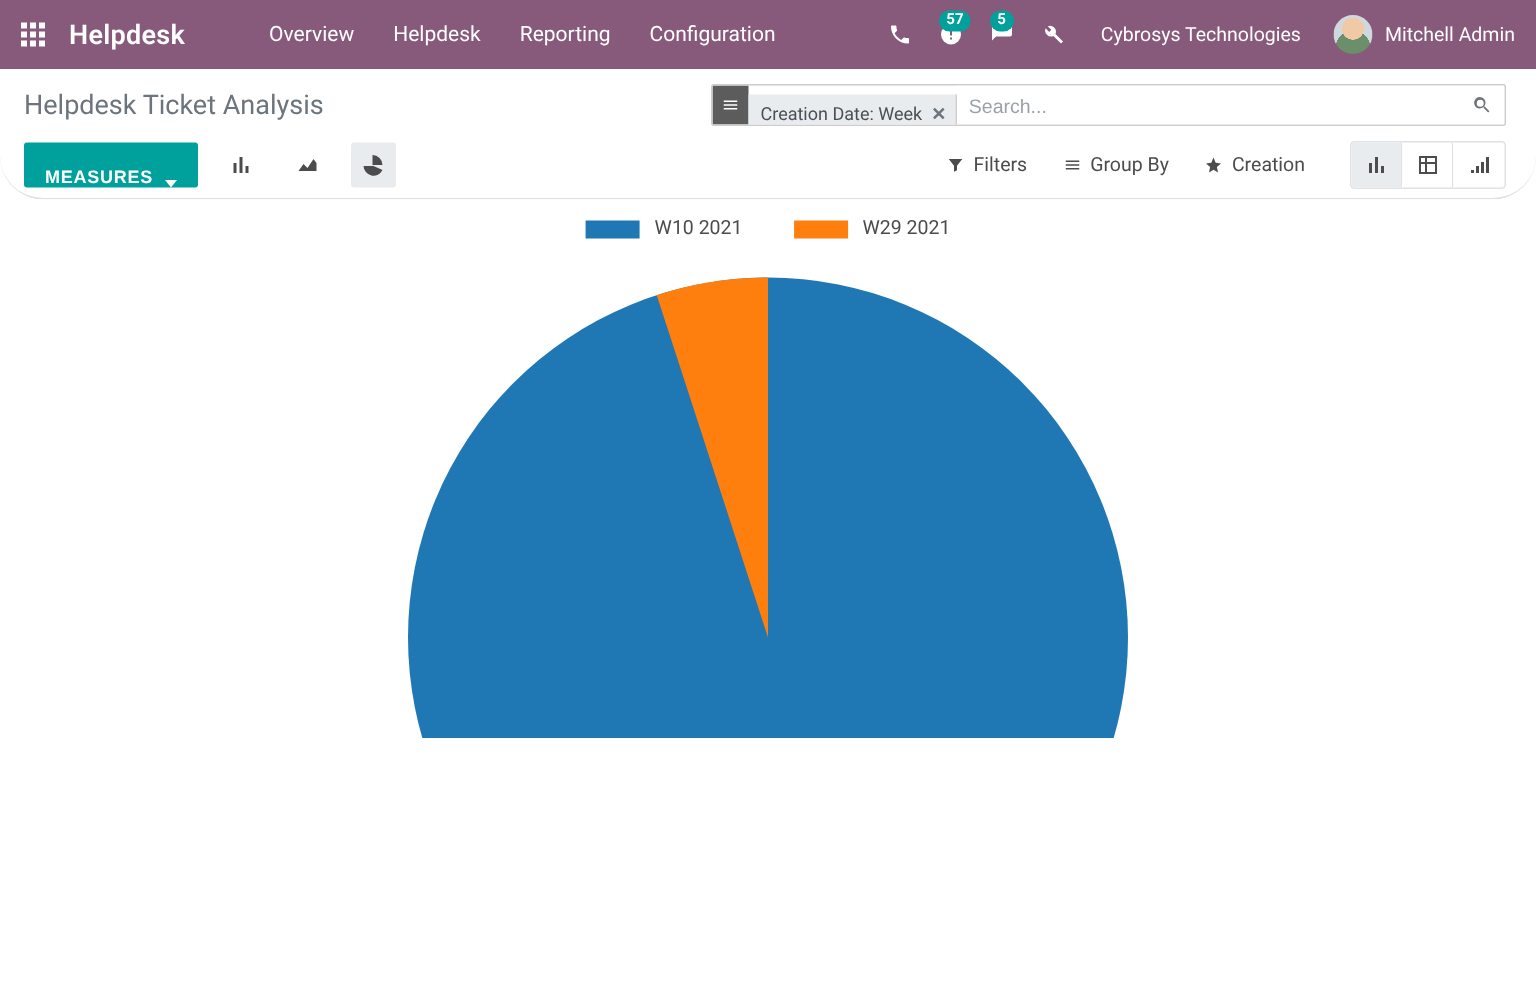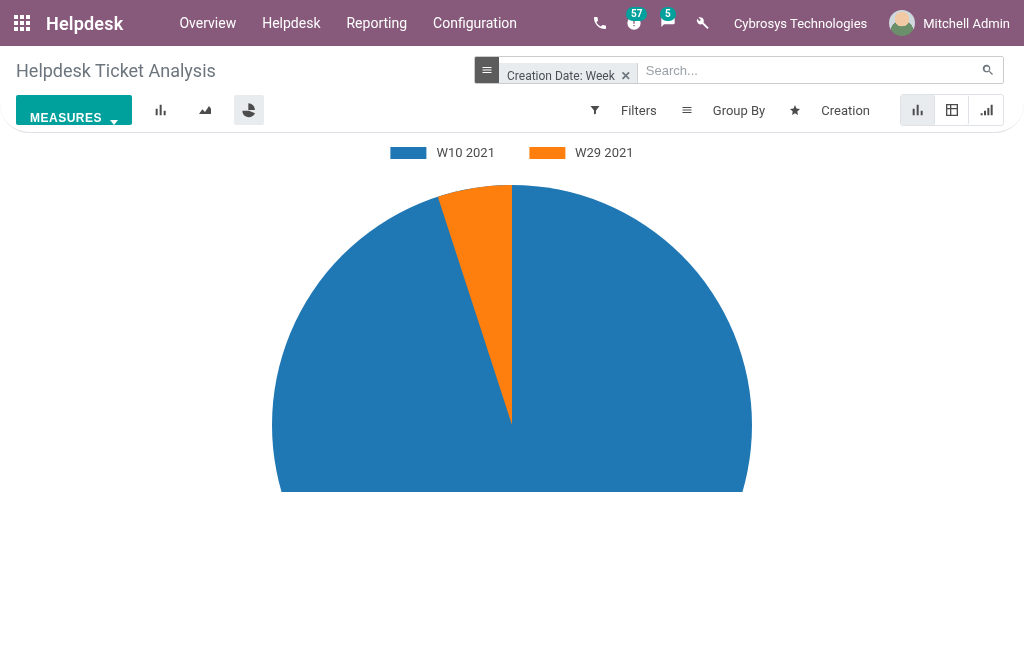--- a/index.html
+++ b/index.html
@@ -100,21 +100,21 @@
     border-radius:2px;
   }
   .caret { width:0; height:0; border-left:4px solid transparent; border-right:4px solid transparent; border-top:5px solid #fff; }
   .iconbtn {
     width:30px; height:30px; display:flex; align-items:center; justify-content:center;
     border:none; background:transparent; border-radius:2px;
   }
   .iconbtn.active { background:#e9ecef; }
   .iconbtn svg { width:16px; height:16px; fill:#4c4c4c; }
   .searchopts { display:flex; align-items:center; gap:24px; margin-left:auto; margin-right:16px; }
-  .opt { display:flex; align-items:center; gap:20px; color:#4c4c4c; font-size:13px; }
+  .opt { display:flex; align-items:center; gap:6px; color:#4c4c4c; font-size:13px; }
   .opt svg { width:12px; height:12px; fill:#4c4c4c; }
   .viewswitch { display:flex; border:1px solid var(--border); border-radius:3px; overflow:hidden; }
   .viewswitch .iconbtn { width:34px; height:30px; border-right:1px solid var(--border); }
   .viewswitch .iconbtn:last-child { border-right:none; }
   .viewswitch .iconbtn.active { background:#e9ecef; }
 
   
   .chart-area { position:relative; height:540px; }
   .legend {
     position:absolute; top:12px; left:50%; transform:translateX(-50%);

